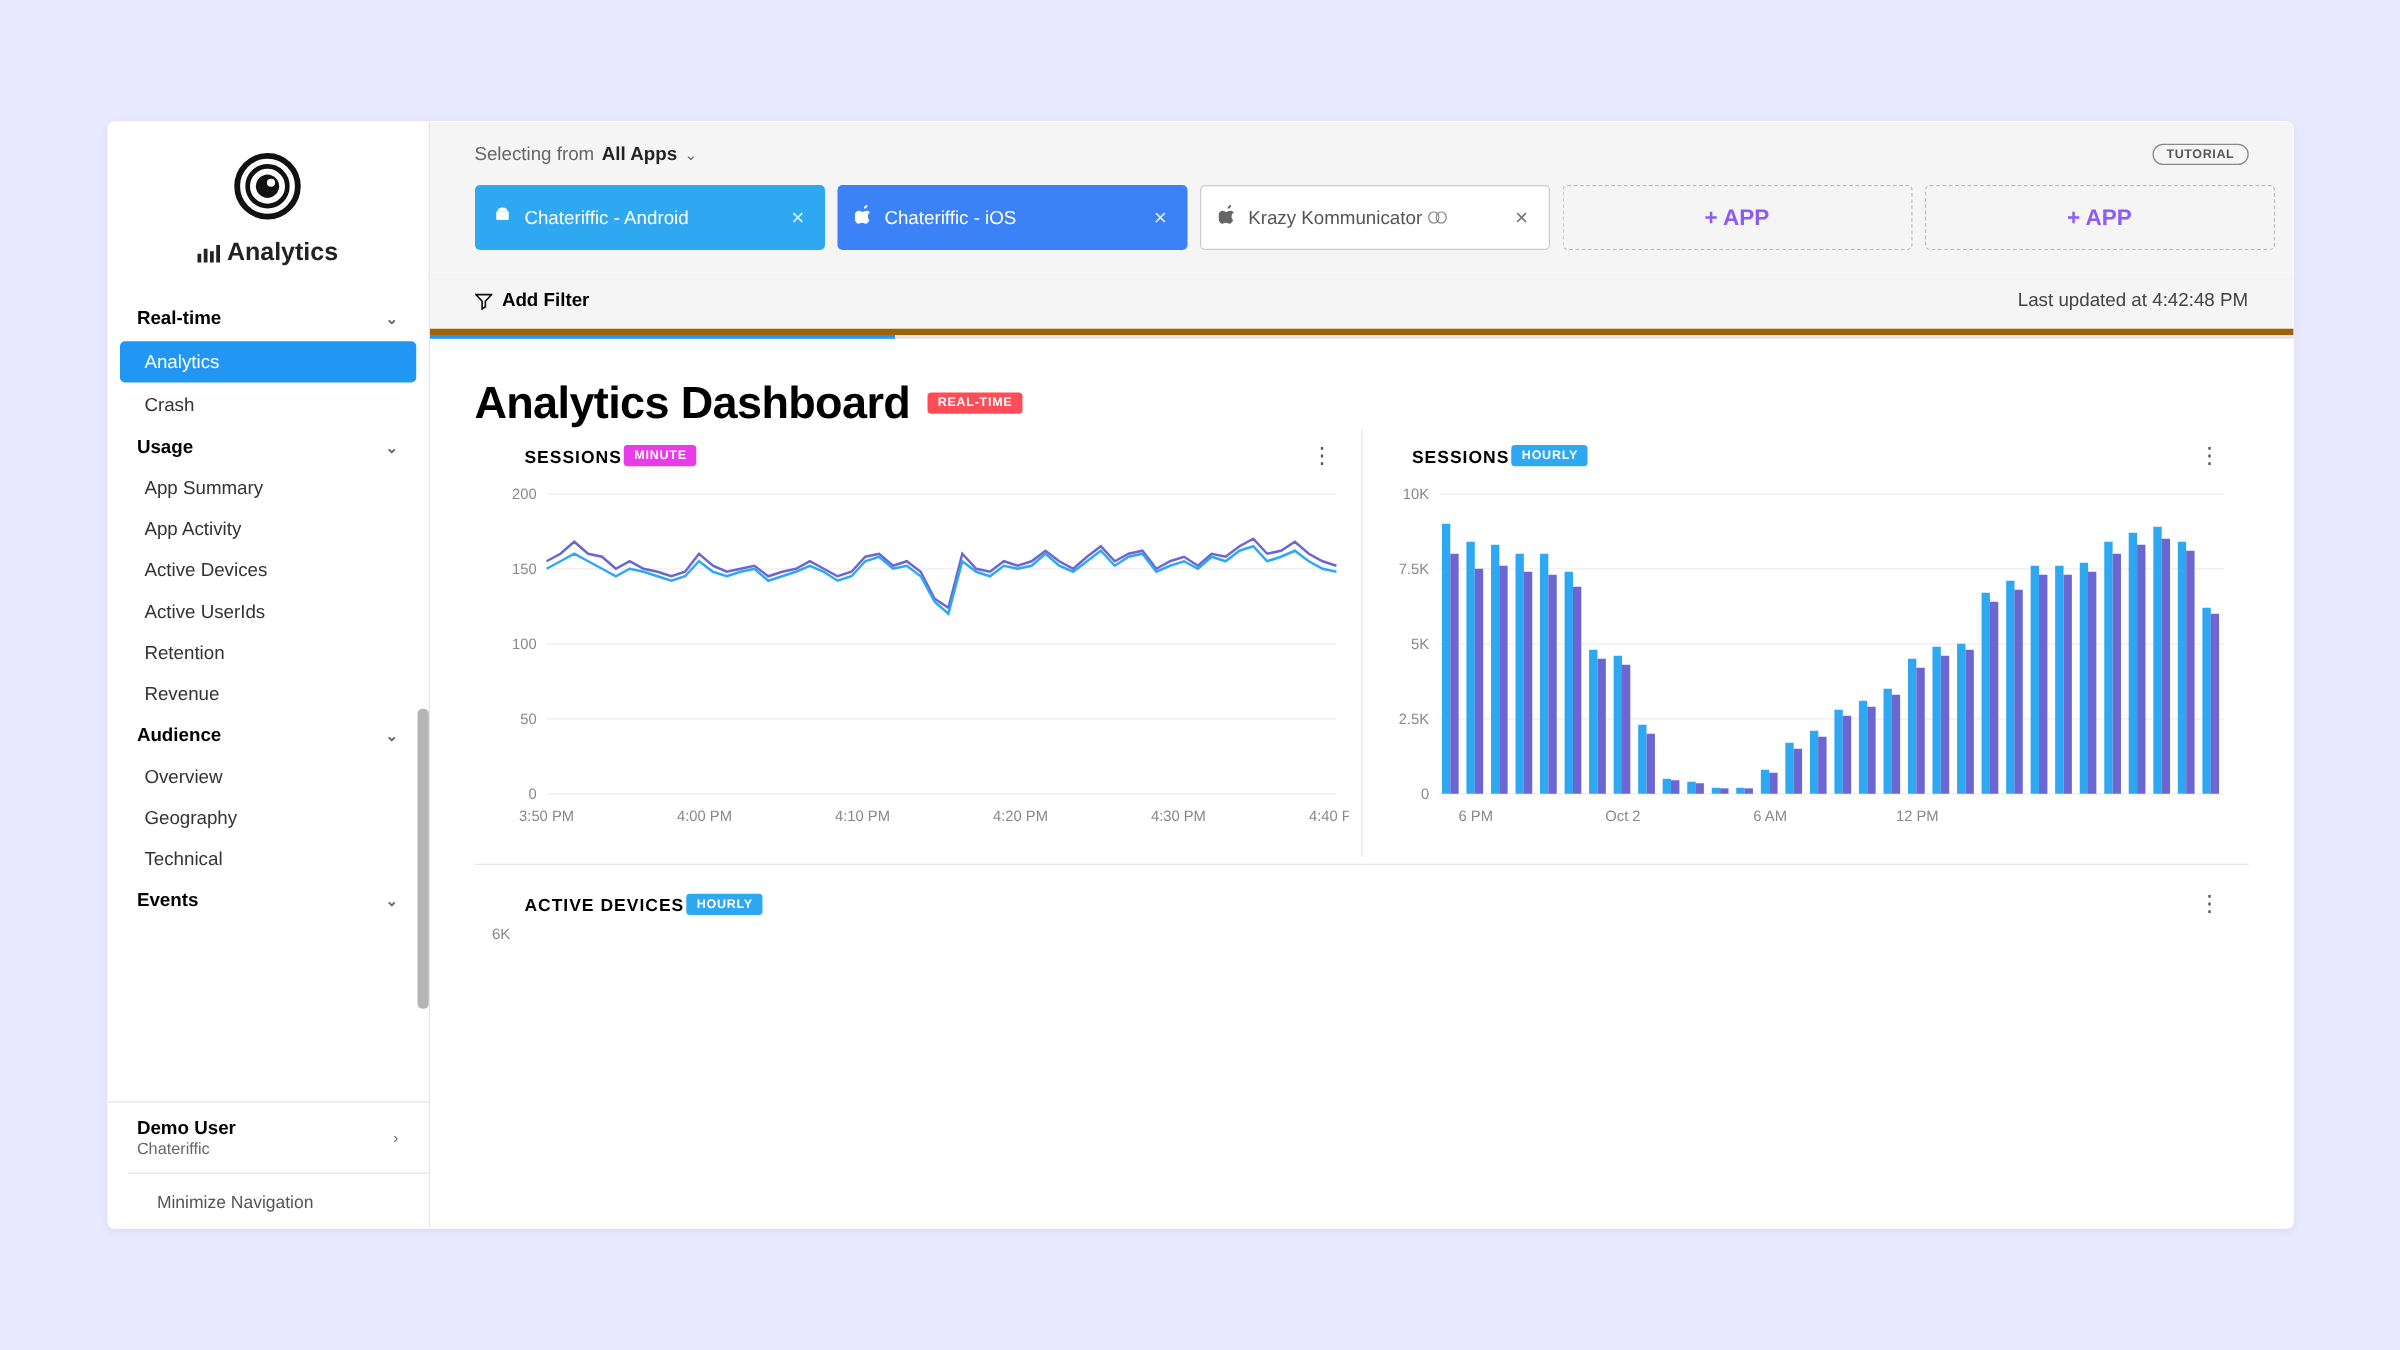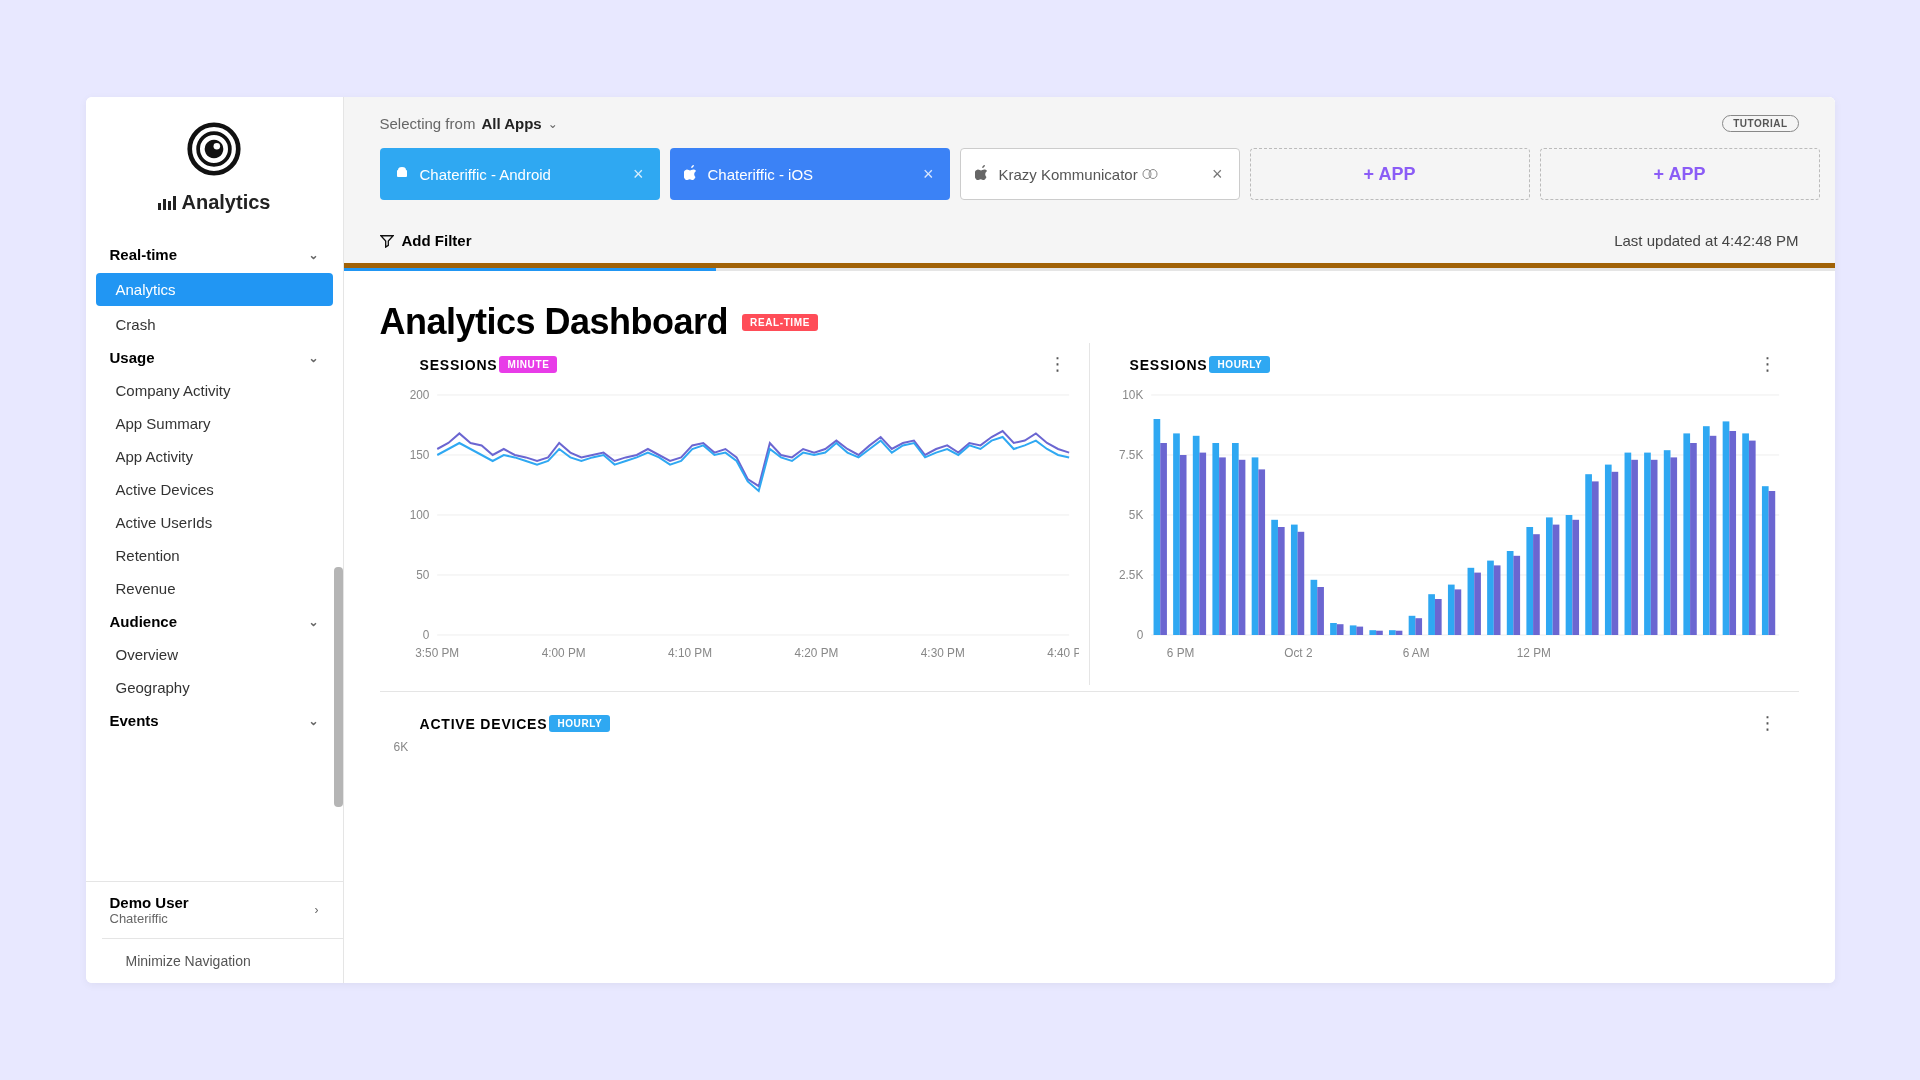--- a/index.html
+++ b/index.html
@@ -96,33 +96,33 @@
         <div class="nav-section-header">
           <span>Real-time</span>
           <span class="chevron">⌄</span>
         </div>
         <div class="nav-item active">Analytics</div>
         <div class="nav-item">Crash</div>
         <div class="nav-section-header">
           <span>Usage</span>
           <span class="chevron">⌄</span>
         </div>
-        <div class="nav-item">Company Activity</div>
         <div class="nav-item">App Summary</div>
         <div class="nav-item">App Activity</div>
         <div class="nav-item">Active Devices</div>
         <div class="nav-item">Active UserIds</div>
         <div class="nav-item">Retention</div>
         <div class="nav-item">Revenue</div>
         <div class="nav-section-header">
           <span>Audience</span>
           <span class="chevron">⌄</span>
         </div>
         <div class="nav-item">Overview</div>
         <div class="nav-item">Geography</div>
+        <div class="nav-item">Technical</div>
         <div class="nav-section-header">
           <span>Events</span>
           <span class="chevron">⌄</span>
         </div>
       </div>
     <div class="nav-footer-user">
       <div>
         <div class="user-name">Demo User</div>
         <div class="user-company">Chateriffic</div>
       </div>

